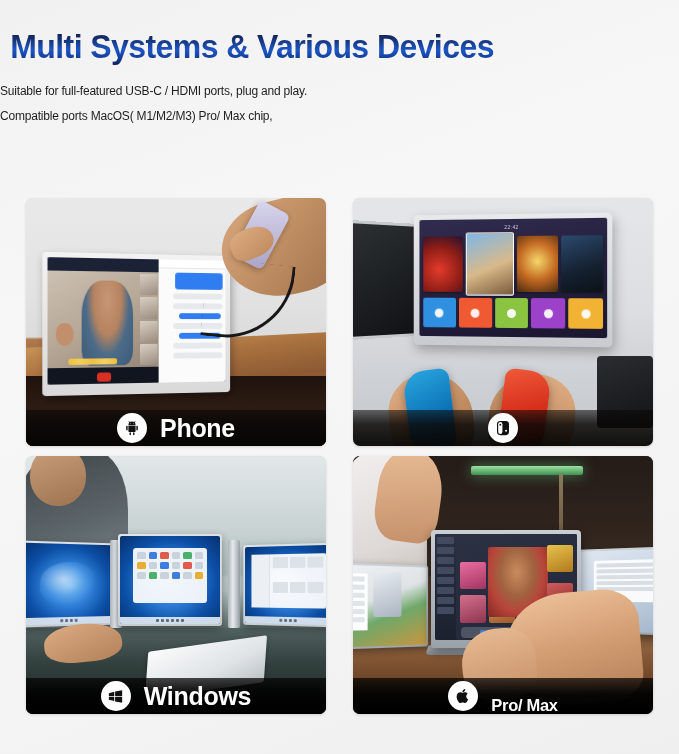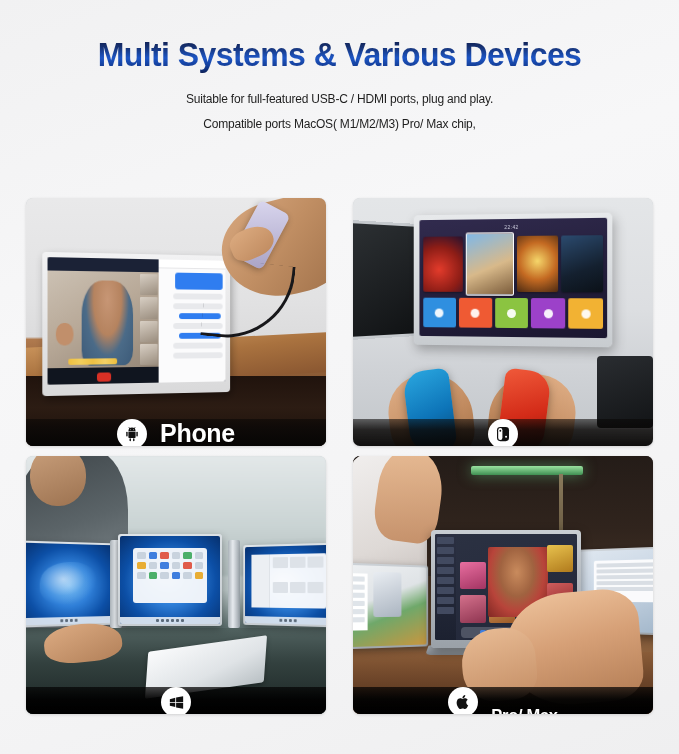--- a/index.html
+++ b/index.html
@@ -8,21 +8,21 @@
     font-family: "Liberation Sans", sans-serif;
     background: #f3f3f4;
     overflow: hidden;
   }
   #page {
     position: relative; width: 679px; height: 754px;
     background: linear-gradient(160deg,#f1f1f2 0%,#f7f7f8 35%,#f4f4f5 70%,#efeff0 100%);
   }
 
   
-  .header { padding-top: 36px; text-align: center; }
+  .header { padding-top: 28px; }
   .title {
     font-size: 33px; font-weight: bold; letter-spacing: -0.6px;
     background: linear-gradient(180deg,#0b1540 0%,#16306f 28%,#1d56c6 58%,#133a90 82%,#0d1c4e 100%);
     -webkit-background-clip: text; background-clip: text;
     -webkit-text-fill-color: transparent; color: #16306f;
     transform: scaleX(0.97);
   }
   .subtitle { margin-top: 13px; }
   .subtitle div {
     font-size: 12px; color: #1e1e1e; line-height: 25px; letter-spacing: -0.2px;
@@ -36,22 +36,22 @@
   }
   .panel {
     position: relative; height: 248px; border-radius: 7px; overflow: hidden;
     background: #cfd3d6; box-shadow: 0 1px 3px rgba(0,0,0,.14);
   }
   .panel.tall { height: 258px; }
   .scene { position: absolute; inset: 0; }
 
   
   .label-bar {
-    position: absolute; left: 0; right: 0; bottom: 0; height: 27px;
-    display: flex; justify-content: center; gap: 13px;
+    position: absolute; left: 0; right: 0; bottom: 0; height: 36px;
+    display: flex; align-items: center; justify-content: center; gap: 13px;
     background: linear-gradient(180deg,rgba(8,6,5,.55) 0%,rgba(10,8,7,.86) 40%,rgba(6,5,4,.95) 100%);
   }
   .label-bar.solid {
     background: linear-gradient(180deg,rgba(5,4,4,.72) 0%,rgba(2,2,2,.96) 45%,#000 100%);
   }
   .badge {
     width: 30px; height: 30px; border-radius: 50%; background: #fff;
     display: flex; align-items: center; justify-content: center; flex: none;
   }
   .label-text { color: #fff; font-size: 25px; font-weight: bold; letter-spacing: -0.3px;
@@ -466,20 +466,21 @@
       <div class="label-bar solid">
         <span class="badge">
           <svg width="19" height="19" viewBox="0 0 24 24">
             <circle cx="12" cy="12" r="12" fill="#fff"></circle>
             <path d="M3.6 7.8 10.4 6v5.4H3.6z" fill="#111"></path>
             <path d="M11.5 5.8 20.4 4v7.4h-8.9z" fill="#111"></path>
             <path d="M3.6 12.4h6.8v5.4L3.6 16z" fill="#111"></path>
             <path d="M11.5 12.4h8.9V20l-8.9-1.8z" fill="#111"></path>
           </svg>
         </span>
+        <span class="label-text">Windows</span>
       </div>
     </div>
 
     <div class="panel tall">
       <div class="scene s4">
         <div class="blur-bg"></div>
         <div class="lamp"></div>
           <div class="lamp-stem"></div>
         <div class="person"></div>
           <div class="arm-up"></div>

